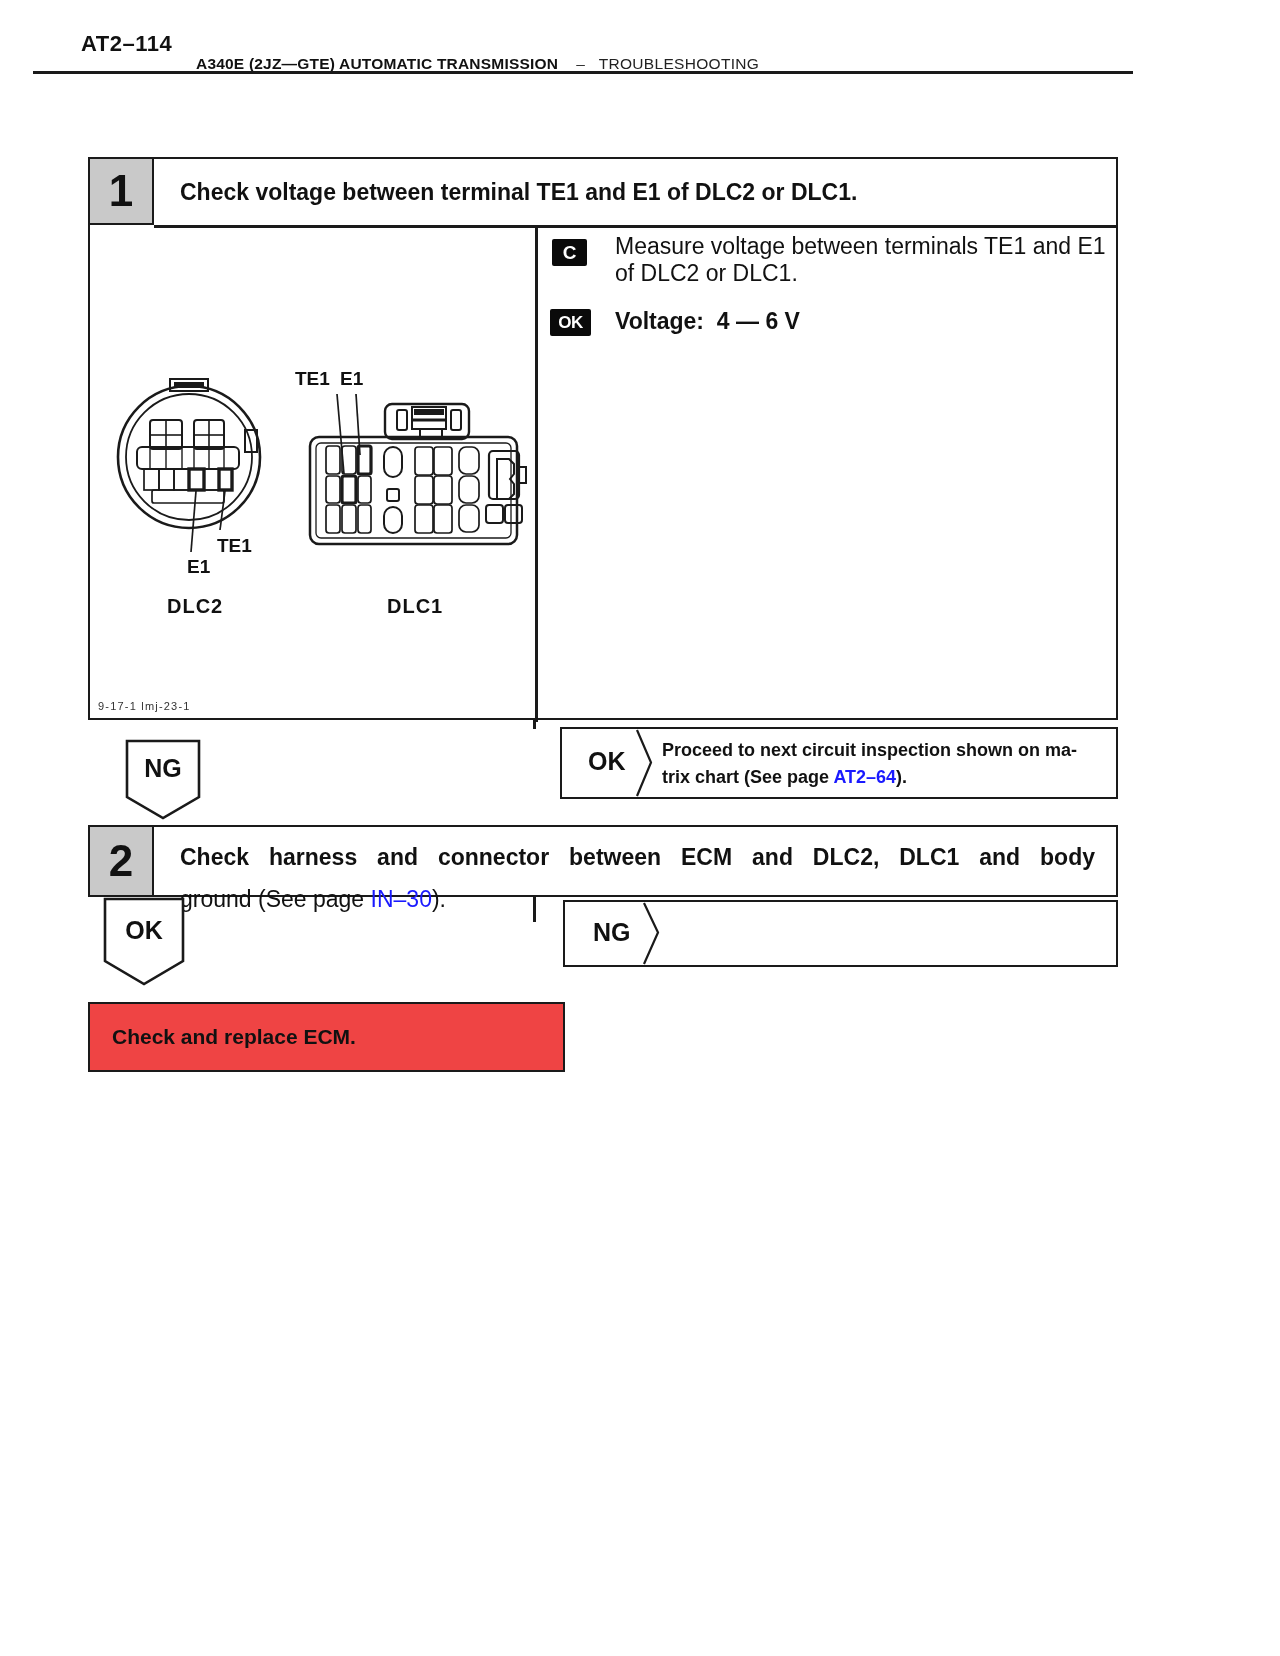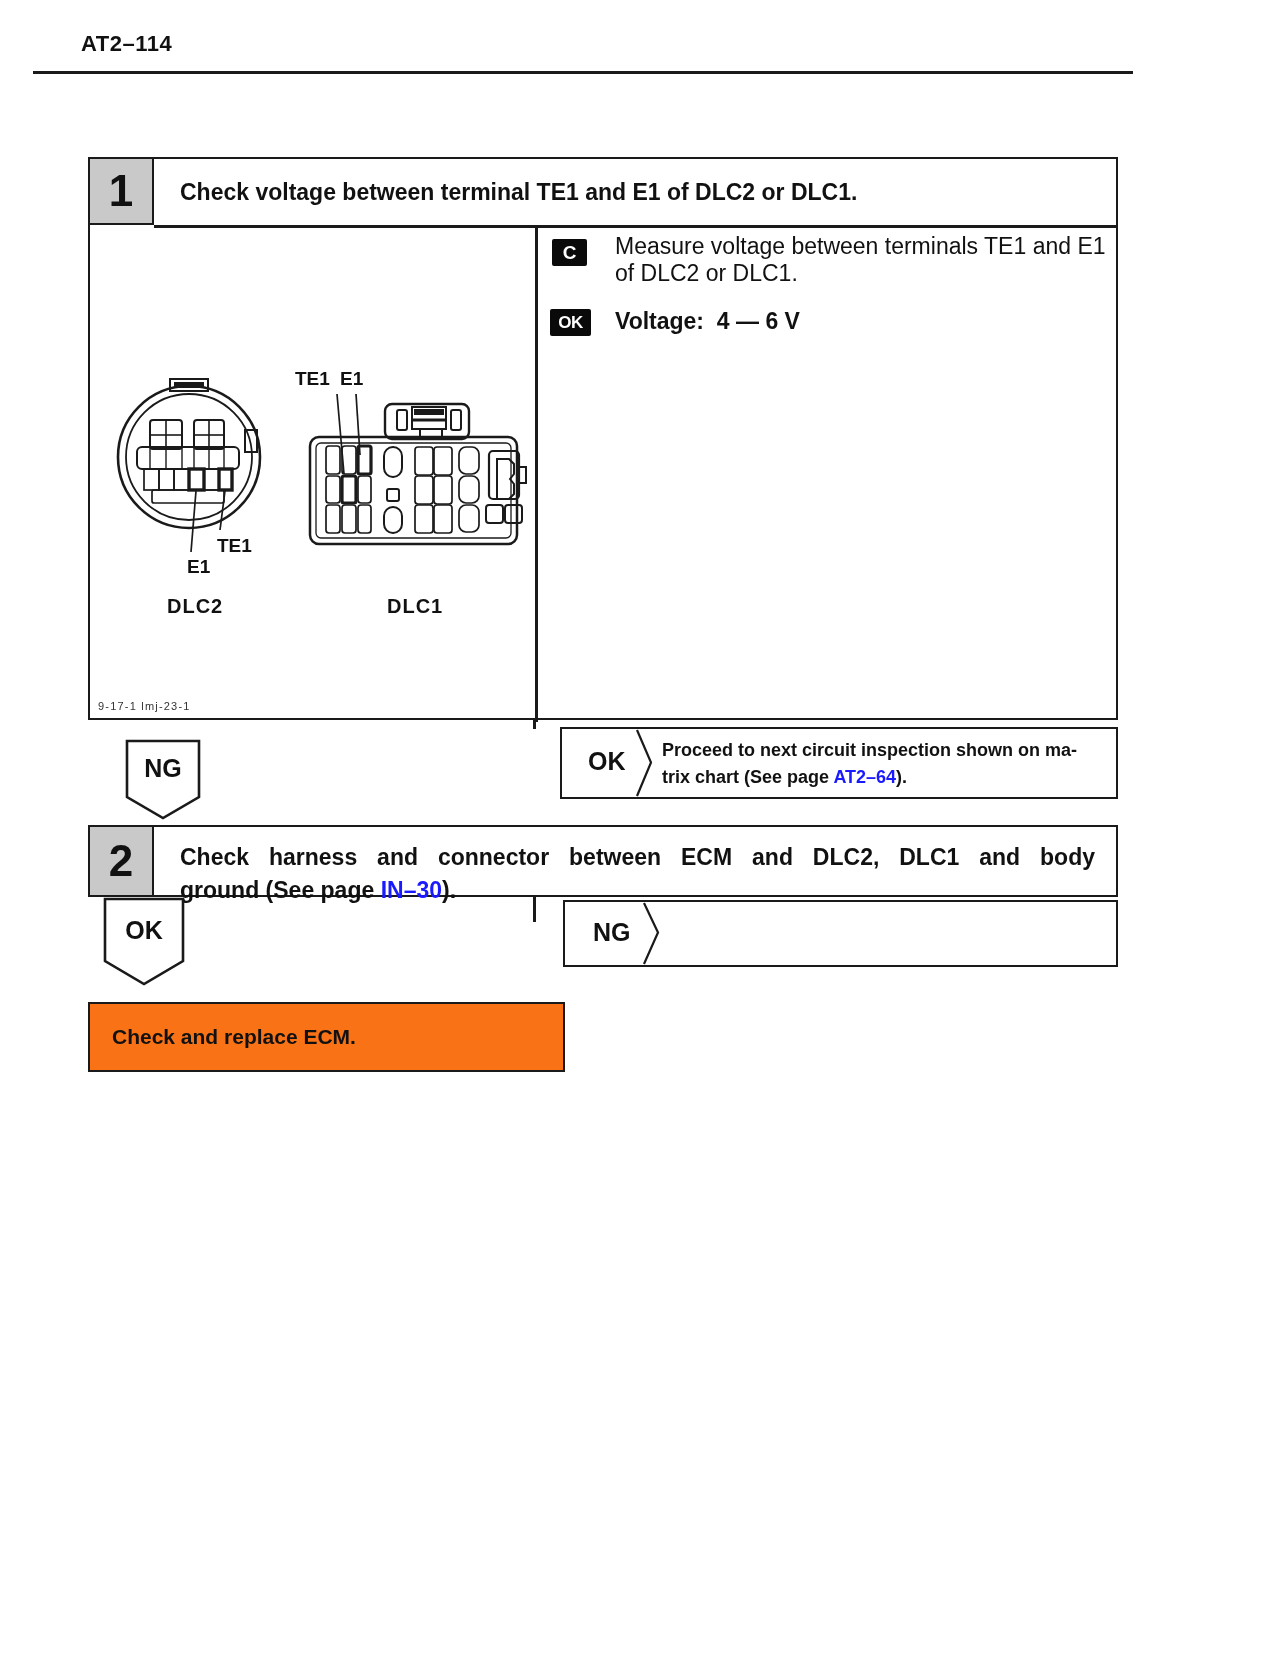--- a/index.html
+++ b/index.html
@@ -21,21 +21,21 @@
   .step1 { left:88px; top:157px; width:1030px; height:563px; }
   .step2 { left:88px; top:825px; width:1030px; height:72px; }
   .numcell { position:absolute; left:0; top:0; width:64px; background:#c9c9c9; border-right:2.5px solid #1a1a1a;
              display:flex; align-items:center; justify-content:center; font-size:44px; font-weight:bold; color:#111; }
   .step1 .numcell { height:66px; border-bottom:2.5px solid #1a1a1a; }
   .step2 .numcell { height:100%; }
   .q1 { position:absolute; left:90px; top:0; height:52px; line-height:66px; font-size:23px; font-weight:bold; white-space:nowrap; }
   .step1 .hdr-bottom { position:absolute; left:64px; top:66px; width:963px; height:2.5px; background:#1a1a1a; }
   .q2wrap { position:absolute; left:90px; top:17px; width:1005px; }
   .q2line1 { width:915px; font-size:23px; font-weight:bold; text-align:justify; text-align-last:justify; white-space:normal; }
-  .q2line2 { font-size:23px; font-weight:bold; margin-top:6px; }
+  .q2line2 { font-size:23px; font-weight:normal; margin-top:15px; }
 
   
   .divider { position:absolute; left:445px; top:68px; width:2.5px; height:495px; background:#1a1a1a; }
 
   
   .badge { position:absolute; background:#0a0a0a; color:#fff; display:flex; align-items:center; justify-content:center;
            font-weight:bold; border-radius:2px; }
   .badge-c { left:462px; top:80px; width:35px; height:27px; font-size:19px; }
   .badge-ok { left:460px; top:150px; width:41px; height:27px; font-size:17px; letter-spacing:-0.5px; }
   .instr-text { position:absolute; left:525px; top:74px; width:492px; font-size:23px; line-height:27px; color:#111; }
@@ -71,31 +71,34 @@
   .callout1 .co-chev { left:72px; }
   .callout2 .co-chev { left:76px; }
   .co-text { position:absolute; font-size:18px; font-weight:bold; line-height:27px; }
   .callout1 .co-text { left:100px; top:8px; width:450px; }
   .callout2 .co-text { left:118px; top:19px; width:430px; }
 
   .link { color:#1a1aff; }
 
   
   .finalbox { position:absolute; left:88px; top:1002px; width:477px; height:70px; border:2.5px solid #1a1a1a;
-              display:flex; align-items:center; padding-left:22px; font-size:21px; font-weight:bold; background:#f97316; }
+              display:flex; align-items:center; padding-left:22px; font-size:21px; font-weight:bold; background:#ef4444; }
 
   svg { display:block; }
   .art { stroke:#1a1a1a; fill:none; }
 </style>
 </head>
 <body>
 
 <div class="page">
 
   <div class="pagenum">AT2–114</div>
+  <div class="subhead">
+    <span class="sect">A340E (2JZ—GTE) AUTOMATIC TRANSMISSION</span><span class="sep">–</span><span class="subsect">TROUBLESHOOTING</span>
+  </div>
   <div class="rule"></div>
 
   <div class="stepbox step1">
     <div class="numcell">1</div>
     <div class="q1">Check voltage between terminal TE1 and E1 of DLC2 or DLC1.</div>
     <div class="hdr-bottom"></div>
     <div class="divider"></div>
 
     <svg style="position:absolute;left:0;top:68px;" width="445" height="495" viewBox="0 0 445 495">
 

